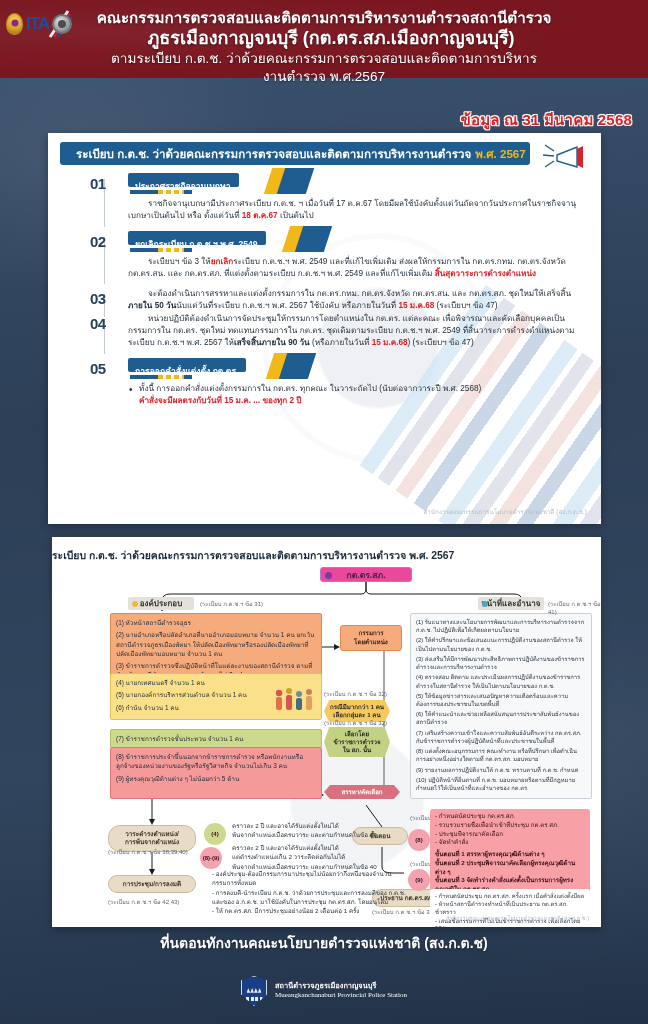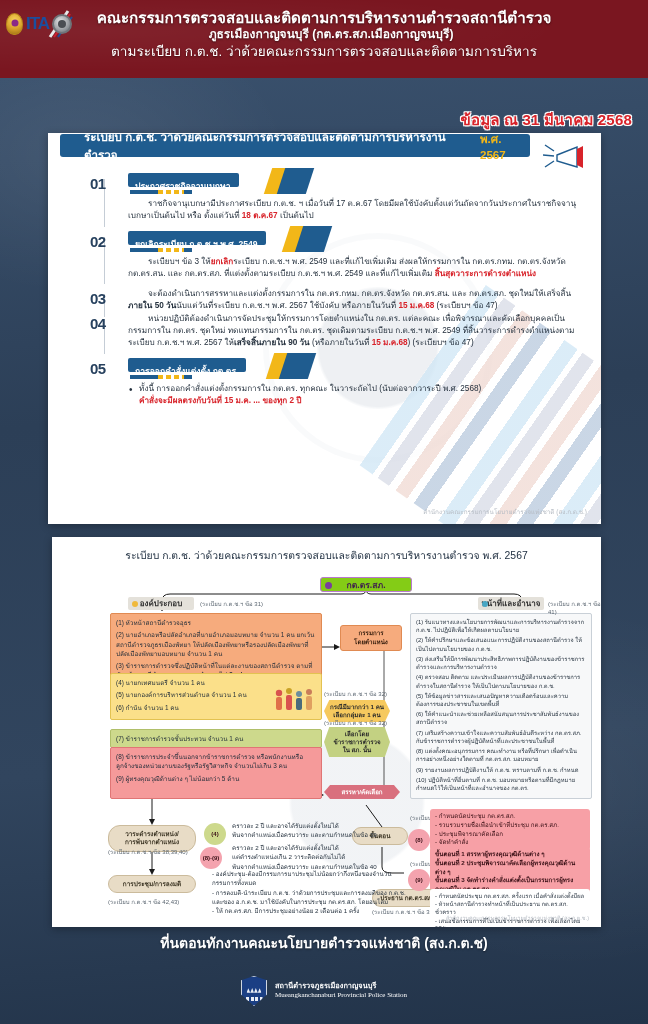--- a/index.html
+++ b/index.html
@@ -53,21 +53,21 @@
 
   .title-wrap {
     position: absolute; left: 0; top: 0; width: 648px; height: 118px;
     z-index: 5; text-align: center; padding-top: 8px;
   }
   .title-line {
     color: #ffffff; font-weight: bold; line-height: 1.28;
     text-shadow: 0 1px 2px rgba(0,0,0,.5);
   }
   .tl1 { font-size: 15.2px; }
-  .tl2 { font-size: 12px; margin-left: 14px; }
+  .tl2 { font-size: 18px; margin-left: 14px; }
   .tl3 { font-size: 13.6px; font-weight: normal; }
   .tl4 { font-size: 13.6px; font-weight: normal; }
 
   .subheader-band {
     position: absolute; left: 0; top: 78px; width: 648px; height: 946px;
     background: linear-gradient(175deg, #39506c 0%, #2c3f57 35%, #31455e 70%, #223349 100%);
   }
   .subheader-band::before{
     content:""; position:absolute; left:0; top:0; width:100%; height:100%;
     background:
@@ -95,23 +95,23 @@
     border: 6px solid rgba(31,63,102,.35);
   }
   .card1 .diagband {
     position:absolute; right:-40px; bottom:-30px; width:240px; height:220px;
     transform: rotate(35deg); opacity:.75;
     background: repeating-linear-gradient(90deg,
       #cfe6f5 0 16px, #ffffff 16px 22px, #d7dbe6 22px 36px, #ffffff 36px 44px,
       #f0d9d2 44px 58px, #ffffff 58px 66px, #b8c9dd 66px 80px, #ffffff 80px 96px);
   }
   .ribbon-title {
-    position: absolute; left: 12px; top: 1px; width: 470px; height: 23px;
+    position: absolute; left: 12px; top: 9px; width: 470px; height: 23px;
     background: #1f5c8f; color: #fff; font-weight: bold; font-size: 11.6px;
-    display: flex; align-items: center; padding-left: 24px; border-radius: 3px;
+    display: flex; align-items: center; padding-left: 16px; border-radius: 3px;
     z-index: 3;
   }
   .ribbon-title .yr { color: #f2b718; margin-left: 4px; }
   .megaphone { position: absolute; right: 14px; top: 8px; width: 44px; height: 34px; z-index: 3; }
 
   .steps { position: absolute; left: 42px; top: 40px; width: 500px; z-index: 3; }
   .step { position: relative; padding-left: 38px; margin-bottom: 0px; }
   .step::before {
     content:""; position:absolute; left:14px; top: 6px; bottom: -4px; width:1px; background:#c5cdd6;
   }
@@ -154,26 +154,26 @@
   
   .card2 {
     position: absolute; left: 52px; top: 537px; width: 549px; height: 390px;
     background: #ffffff; z-index: 7; overflow: hidden; box-shadow: 0 2px 8px rgba(0,0,0,.3);
   }
   .card2 .wm2 {
     position:absolute; left: 190px; top: 150px; width: 230px; height: 230px; opacity:.06;
     background: radial-gradient(circle, #1f3f66 0 40%, transparent 42%);
   }
   .c2-title {
-    position: absolute; left: 0; top: 10px; width: 100%; text-align: center;
-    font-size: 10.4px; font-weight: normal; color: #1b2b3d; z-index: 3;
+    position: absolute; left: 0; top: 10px; width: 100%; text-align: left;
+    font-size: 10.4px; font-weight: bold; color: #1b2b3d; z-index: 3;
   }
   .node-top {
-    position: absolute; left: 268px; top: 40px; width: 92px; height: 15px;
-    background: #84cc16; border: 1px solid #b978cf; border-radius: 3px;
+    position: absolute; left: 268px; top: 30px; width: 92px; height: 15px;
+    background: #ec4899; border: 1px solid #b978cf; border-radius: 3px;
     color: #3f1f4d; font-size: 8.6px; font-weight: bold; display:flex; align-items:center;
     justify-content:center; z-index: 5;
   }
   .node-top .dot { position:absolute; left:4px; top:4px; width:7px;height:7px;border-radius:50%; background:#7a3d9e;}
   .pill-l {
     position: absolute; left: 76px; top: 60px; width: 66px; height: 13px; background: #e4e1da;
     border-radius: 2px; color: #333; font-size: 8px; font-weight: bold;
     display:flex;align-items:center;justify-content:center; z-index: 5;
   }
   .pill-l .dot{position:absolute;left:4px;top:3.5px;width:6px;height:6px;border-radius:50%;background:#f0b93b;}
@@ -283,20 +283,21 @@
       <path d="M10 28 L24 8" stroke="#1a4fa0" stroke-width="2" fill="none"></path>
     </svg>
   </div>
   <div class="gear-logo"></div>
 </div>
 
 <div class="title-wrap">
   <div class="title-line tl1">คณะกรรมการตรวจสอบและติดตามการบริหารงานตำรวจสถานีตำรวจ</div>
   <div class="title-line tl2">ภูธรเมืองกาญจนบุรี (กต.ตร.สภ.เมืองกาญจนบุรี)</div>
   <div class="title-line tl3">ตามระเบียบ ก.ต.ช. ว่าด้วยคณะกรรมการตรวจสอบและติดตามการบริหาร</div>
+  <div class="title-line tl4">งานตำรวจ พ.ศ.2567</div>
 </div>
 
 <div class="asof">ข้อมูล ณ 31 มีนาคม 2568</div>
 
 <div class="card1">
   <div class="wm"></div>
   <div class="diagband"></div>
 
   <div class="ribbon-title">
     <span>ระเบียบ ก.ต.ช. ว่าด้วยคณะกรรมการตรวจสอบและติดตามการบริหารงานตำรวจ</span>

